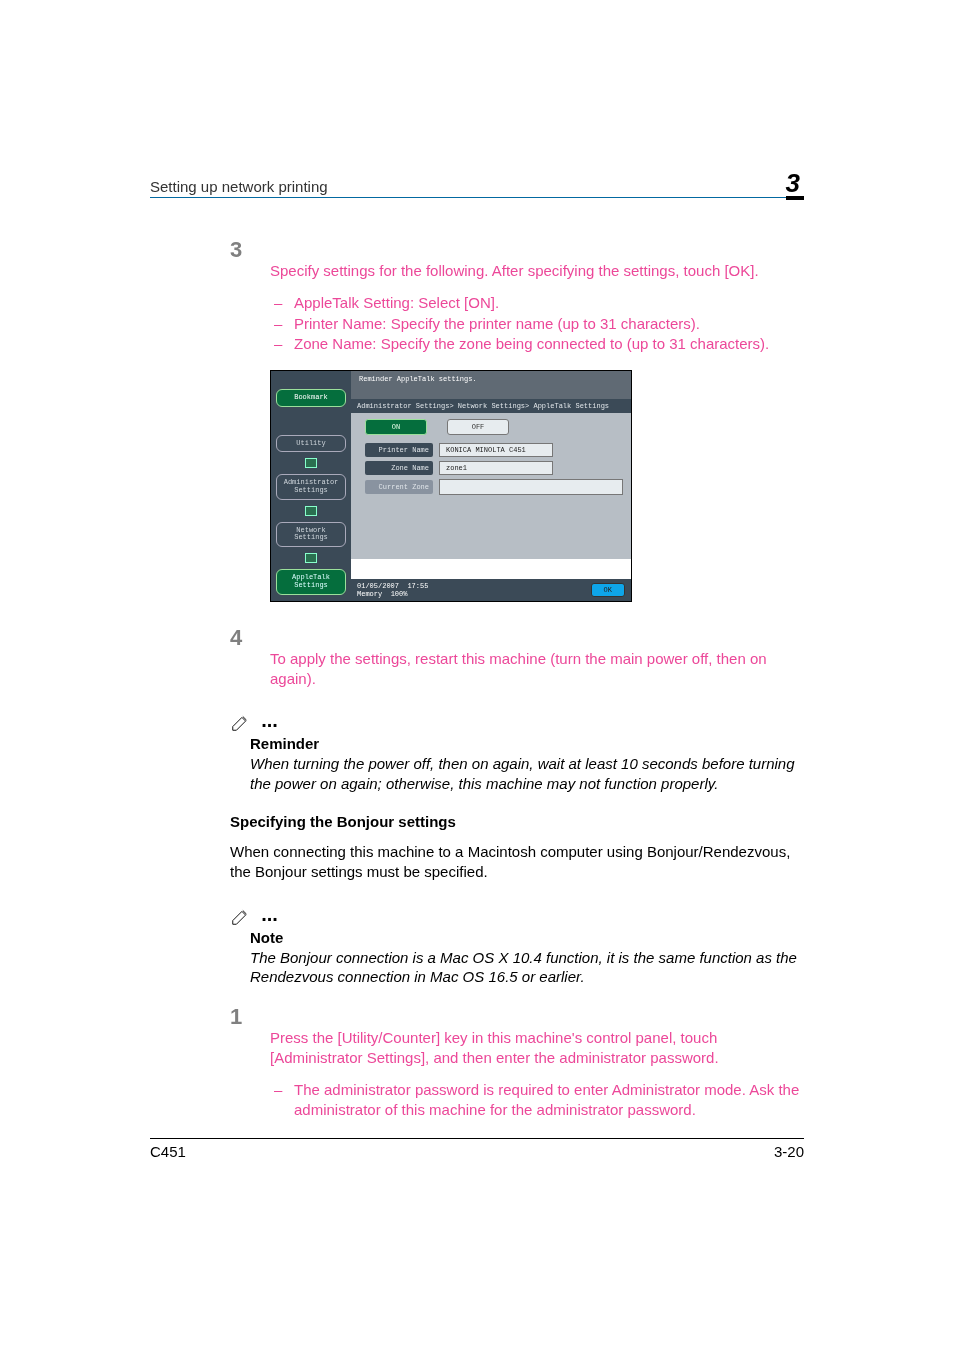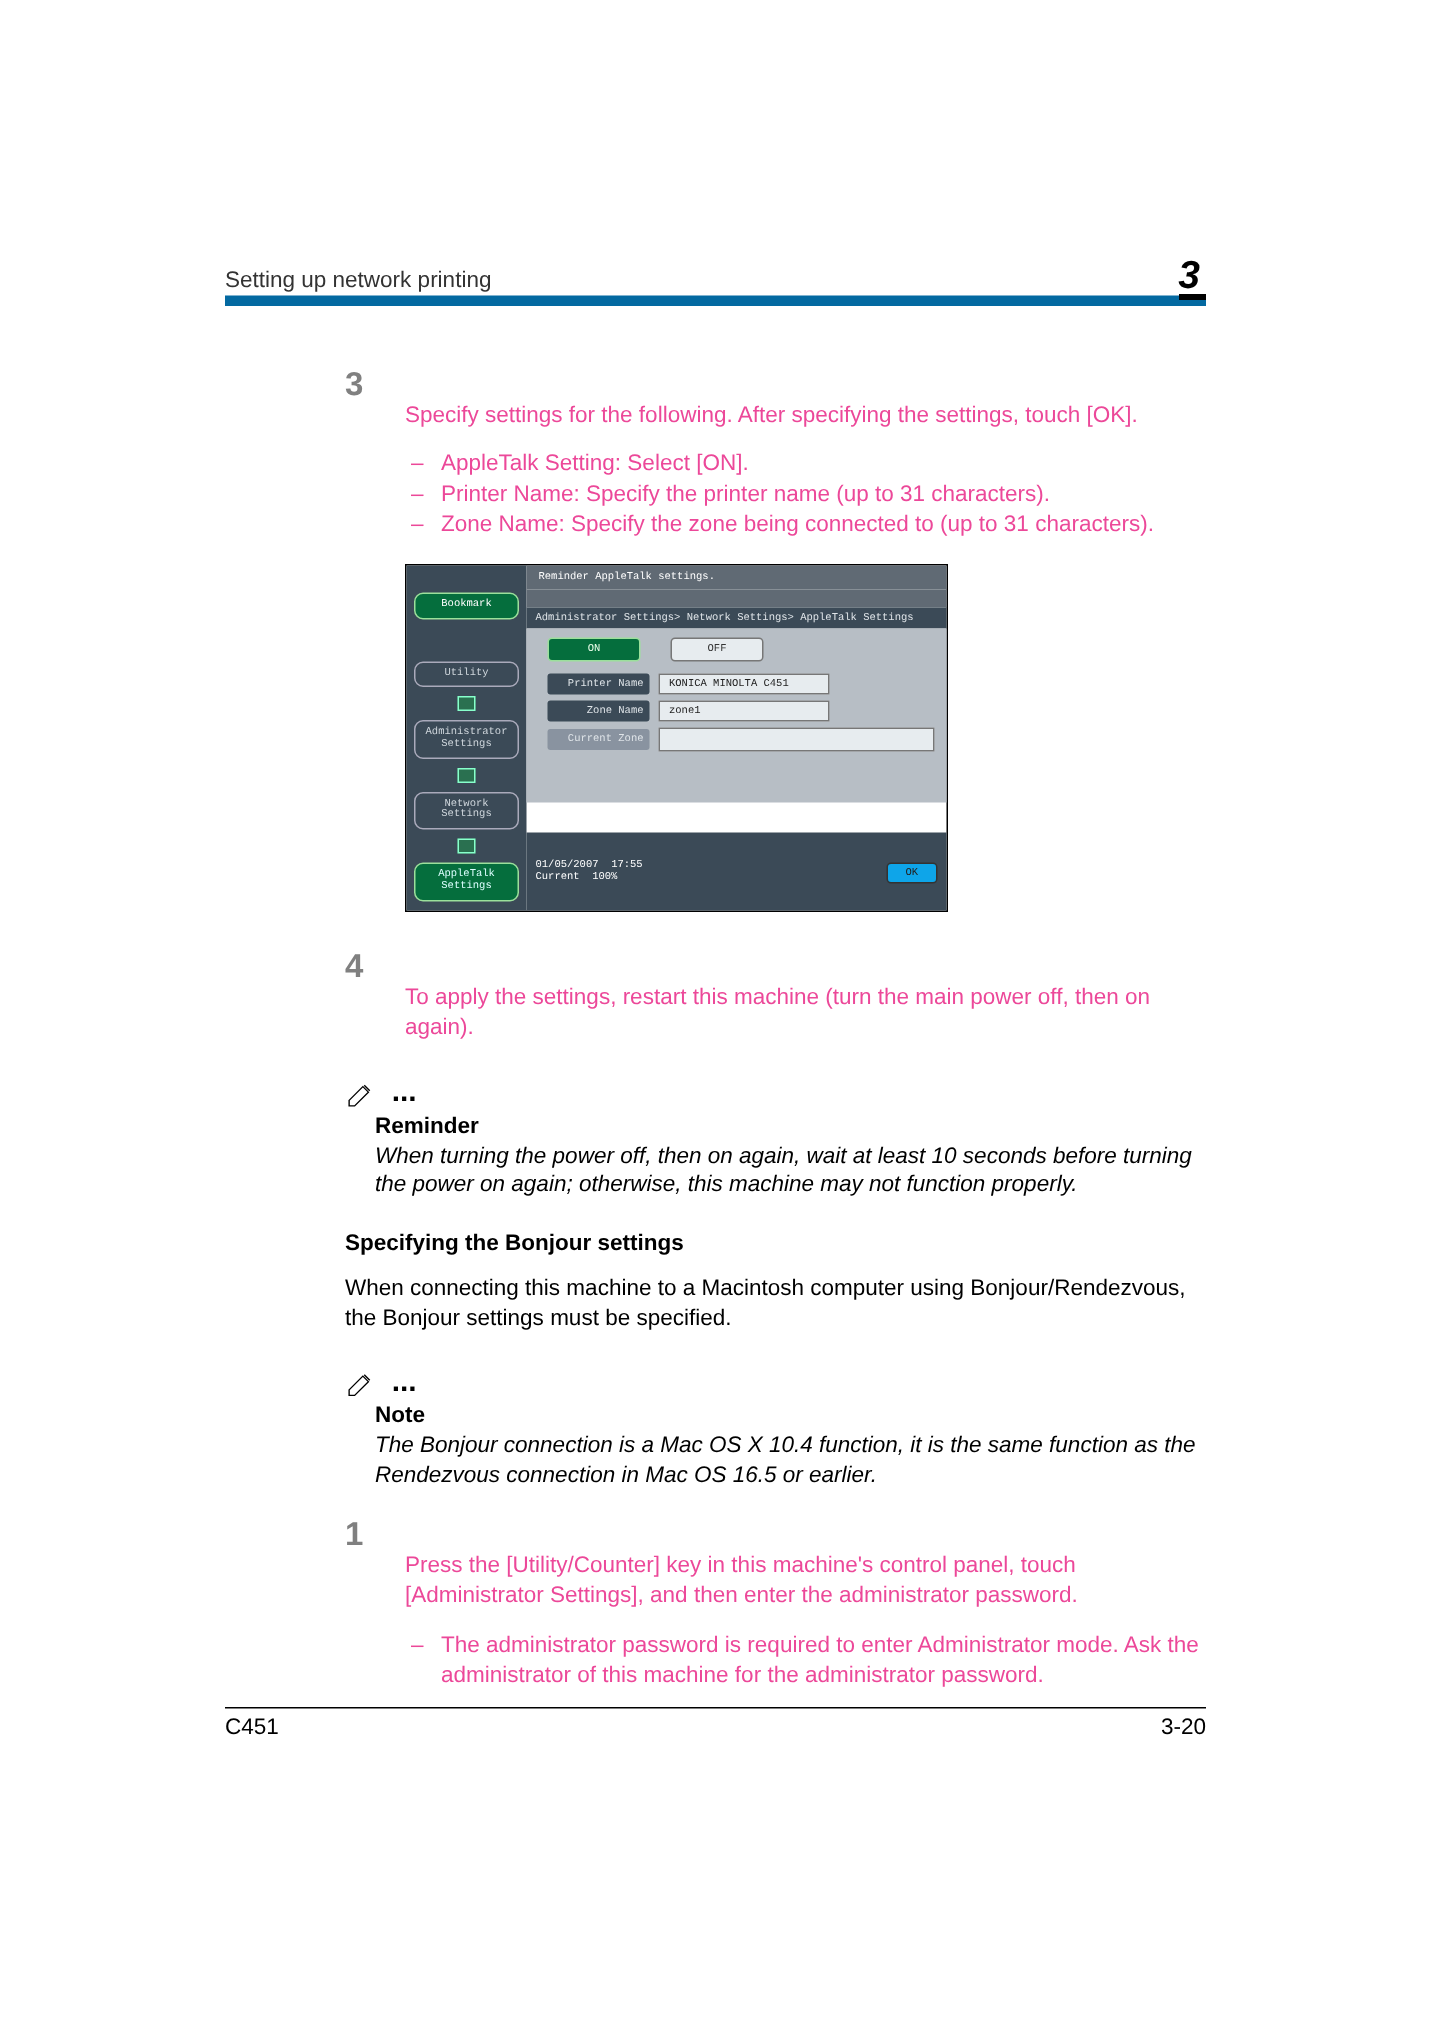--- a/index.html
+++ b/index.html
@@ -13,21 +13,21 @@
     width: 954px;
     height: 1350px;
     position: relative;
     box-sizing: border-box;
     padding: 170px 150px 0 150px;
   }
   .header-row {
     display: flex;
     justify-content: space-between;
     align-items: flex-end;
-    border-bottom: 7px solid #0369a1;
+    border-bottom: 1px solid #0369a1;
     padding-bottom: 2px;
     margin-bottom: 40px;
   }
   .header-title {
     font-size: 15px;
     color: #333;
   }
   .header-chapter {
     font-size: 26px;
     font-weight: bold;
@@ -229,22 +229,22 @@
     border: 1px solid #777;
     color: #222;
     padding: 2px 6px;
     font-size: 7px;
     min-width: 100px;
   }
   .pr-bottom {
     background: #3b4a57;
     display: flex;
     justify-content: space-between;
-    align-items: flex-end;
-    padding: 18px 6px;
+    align-items: center;
+    padding: 3px 6px;
     font-size: 7px;
     margin-top: 20px;
   }
   .ok-btn {
     background: #0ea5e9;
     border: 1px solid #333;
     color: #222;
     padding: 2px 12px;
     border-radius: 3px;
   }
@@ -314,21 +314,21 @@
               <div class="fval">zone1</div>
             </div>
             <div class="frow">
               <div class="flabel" style="background:#8993a0">Current Zone</div>
               <div class="fval" style="flex:1;min-height:10px"></div>
             </div>
           </div>
           <div class="pr-bottom">
             <div>
               <span>01/05/2007</span>&nbsp;&nbsp;<span>17:55</span><br>
-              <span>Current</span>&nbsp;&nbsp;<span>100%</span>
+              <span>Memory</span>&nbsp;&nbsp;<span>100%</span>
             </div>
             <div class="ok-btn">OK</div>
           </div>
         </div>
       </div>
     </div>
 
     <div class="step">
       <div class="step-num">4</div>
       <div class="step-body">To apply the settings, restart this machine (turn the main power off, then on again).</div>

